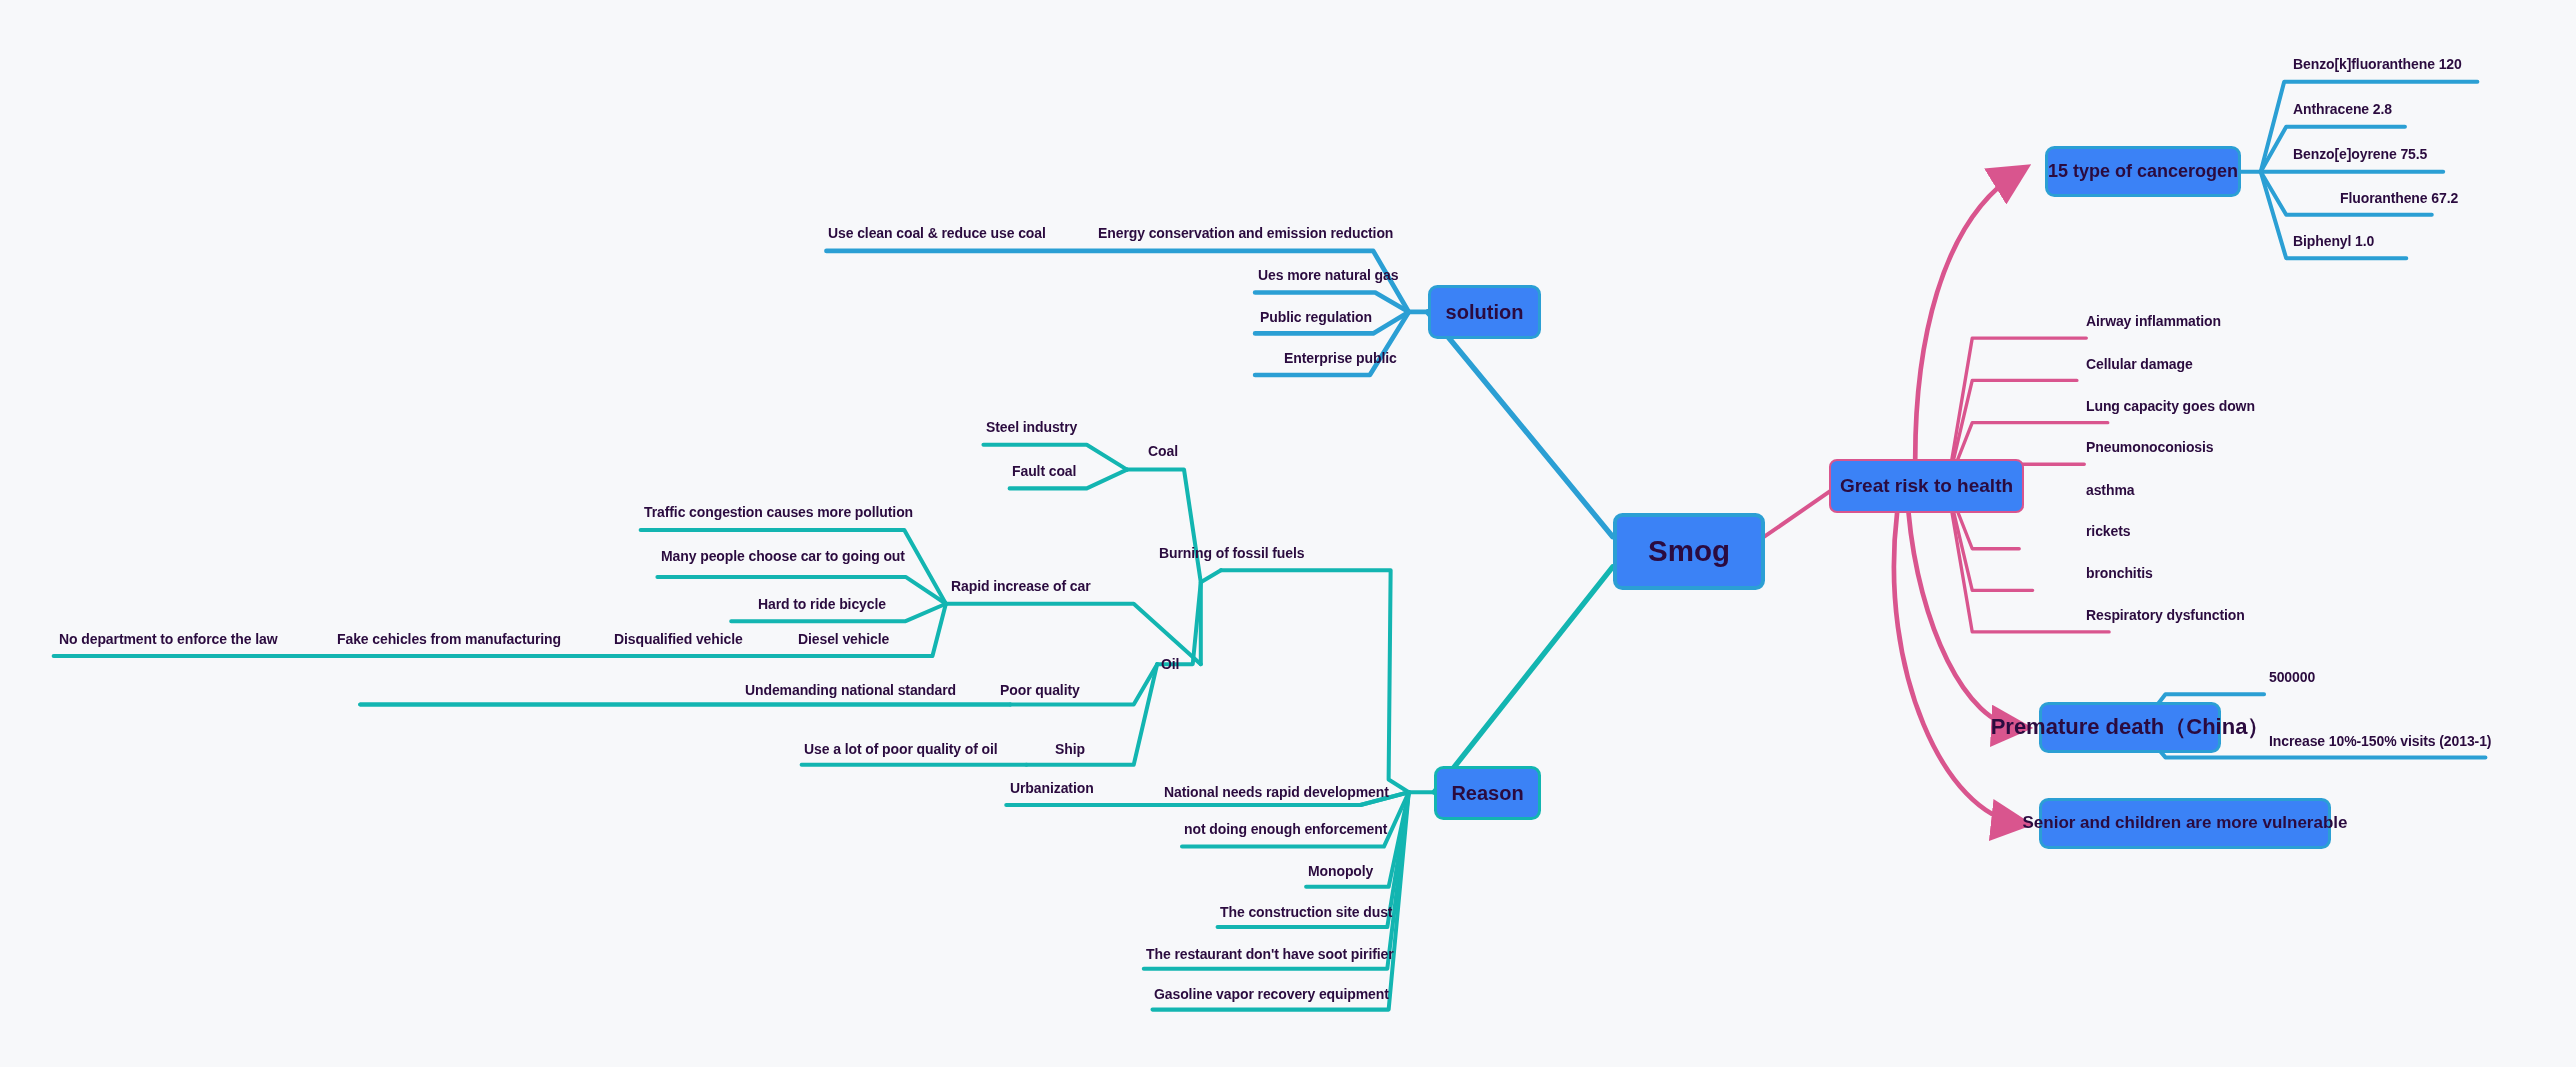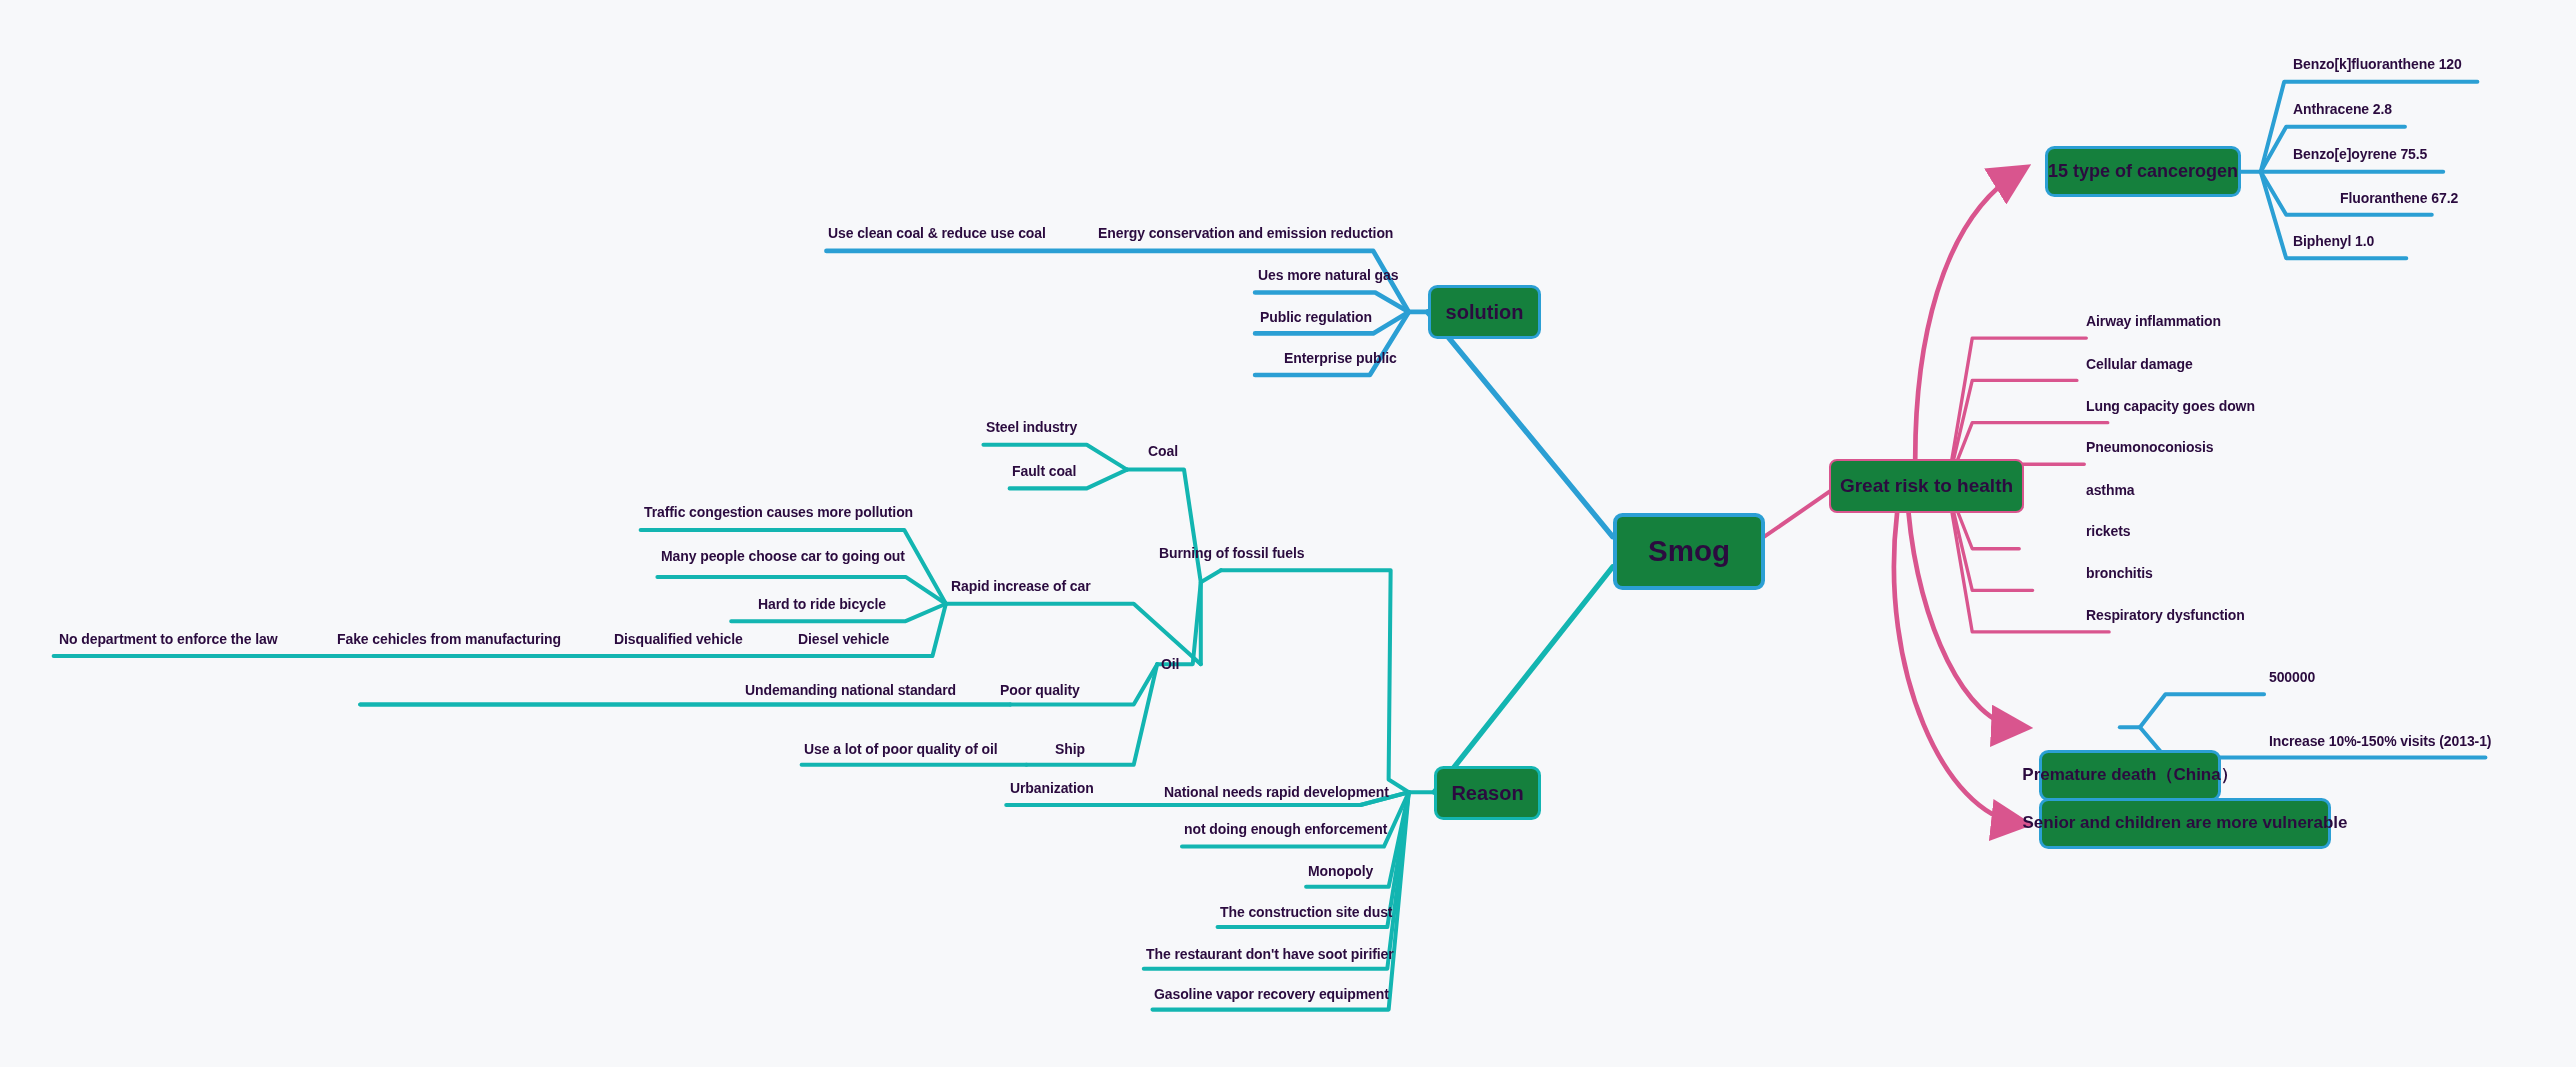--- a/index.html
+++ b/index.html
@@ -9,21 +9,21 @@
     font-family:"Liberation Sans", sans-serif;
     color:#2b0b3f;
     overflow:hidden;
     position:relative;
   }
   #canvas{position:absolute;left:0;top:0;width:2576px;height:1068px;}
   svg.links{position:absolute;left:0;top:0;width:2576px;height:1068px;pointer-events:none;}
 
   .node{
     position:absolute;
-    background:#15803d;
+    background:#3b82f6;
     border-radius:9.4px;
     display:flex;align-items:center;justify-content:center;
     text-align:center;
     font-weight:700;
     line-height:1.1;
     box-sizing:border-box;
     white-space:nowrap;
   }
   .node.blue{border:3.4px solid #2b9fd4;}
   .node.teal{border:3.4px solid #13b5b1;}
@@ -145,21 +145,21 @@
   </div>
 
   <div class="node pink" style="left:1829px;top:459px;width:195px;height:54px;font-size:19px;border-radius:8px;">
     <span>Great risk to health</span>
   </div>
 
   <div class="node blue" style="left:2045px;top:146px;width:196px;height:51px;font-size:18px;">
     <span>15  type of cancerogen</span>
   </div>
 
-  <div class="node blue" style="left:2039px;top:702px;width:182px;height:51px;font-size:17px;margin-top:48px;">
+  <div class="node blue" style="left:2039px;top:702px;width:182px;height:51px;font-size:22px;">
     <span>Premature death（China）</span>
   </div>
 
   <div class="node blue" style="left:2039px;top:798px;width:292px;height:51px;font-size:17px;">
     <span>Senior and  children are more vulnerable</span>
   </div>
 
   <div class="lbl" style="left:828px;top:225px;">Use clean coal &amp; reduce use coal</div>
   <div class="lbl" style="left:1098px;top:225px;">Energy conservation and emission reduction</div>
   <div class="lbl" style="left:1258px;top:267px;">Ues more natural gas</div>

